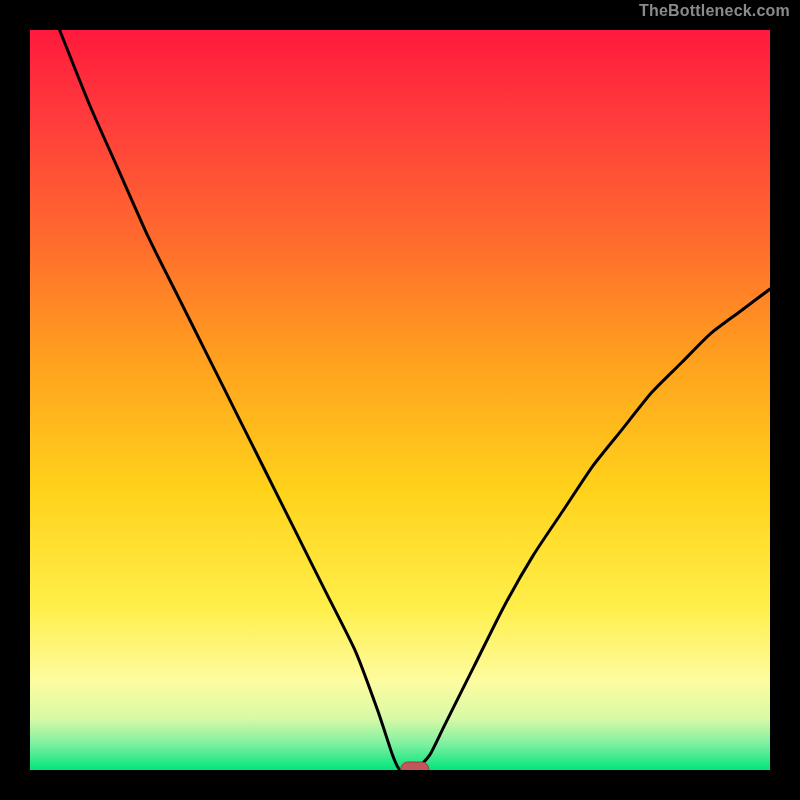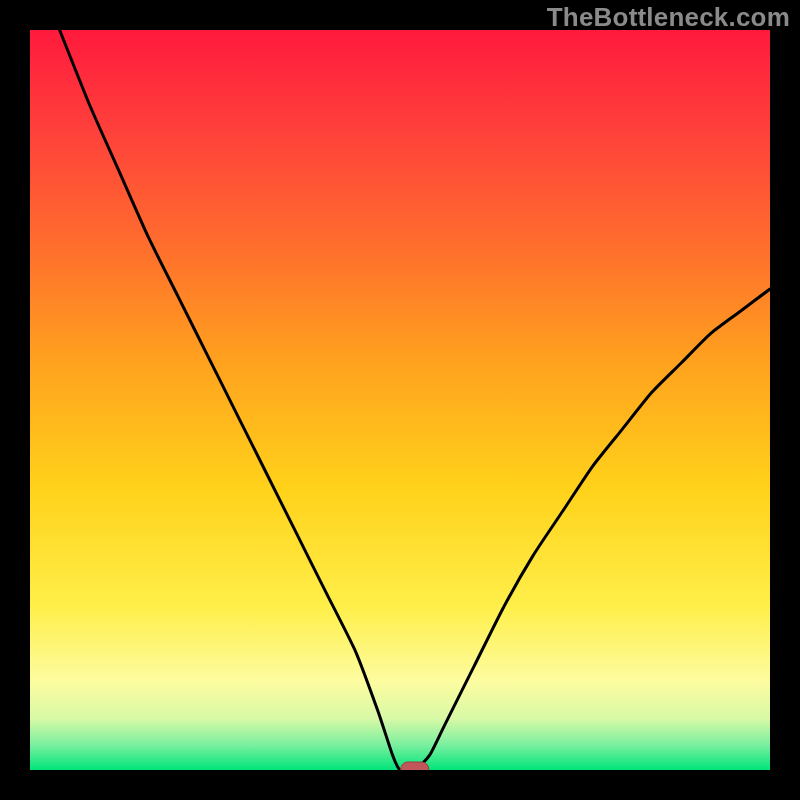--- a/index.html
+++ b/index.html
@@ -15,21 +15,21 @@
     width: 800px;
     height: 800px;
     background: #000;
   }
   .watermark {
     position: absolute;
     top: 2px;
     right: 10px;
     color: #8a8a8a;
     font-family: Arial, Helvetica, sans-serif;
-    font-size: 26px;
+    font-size: 16px;
     font-weight: 600;
     letter-spacing: 0.2px;
     text-align: right;
   }
   .plot-area {
     position: absolute;
     left: 30px;
     top: 30px;
     width: 740px;
     height: 740px;

